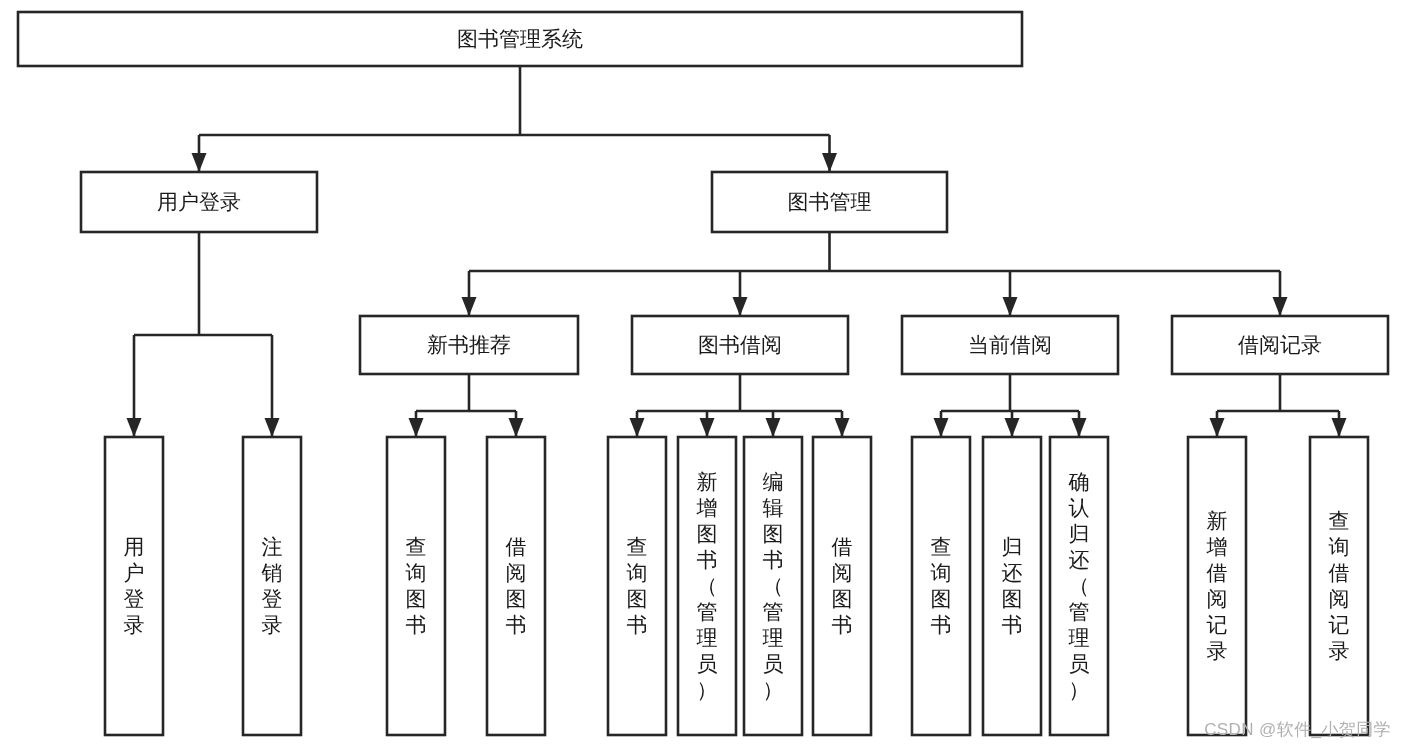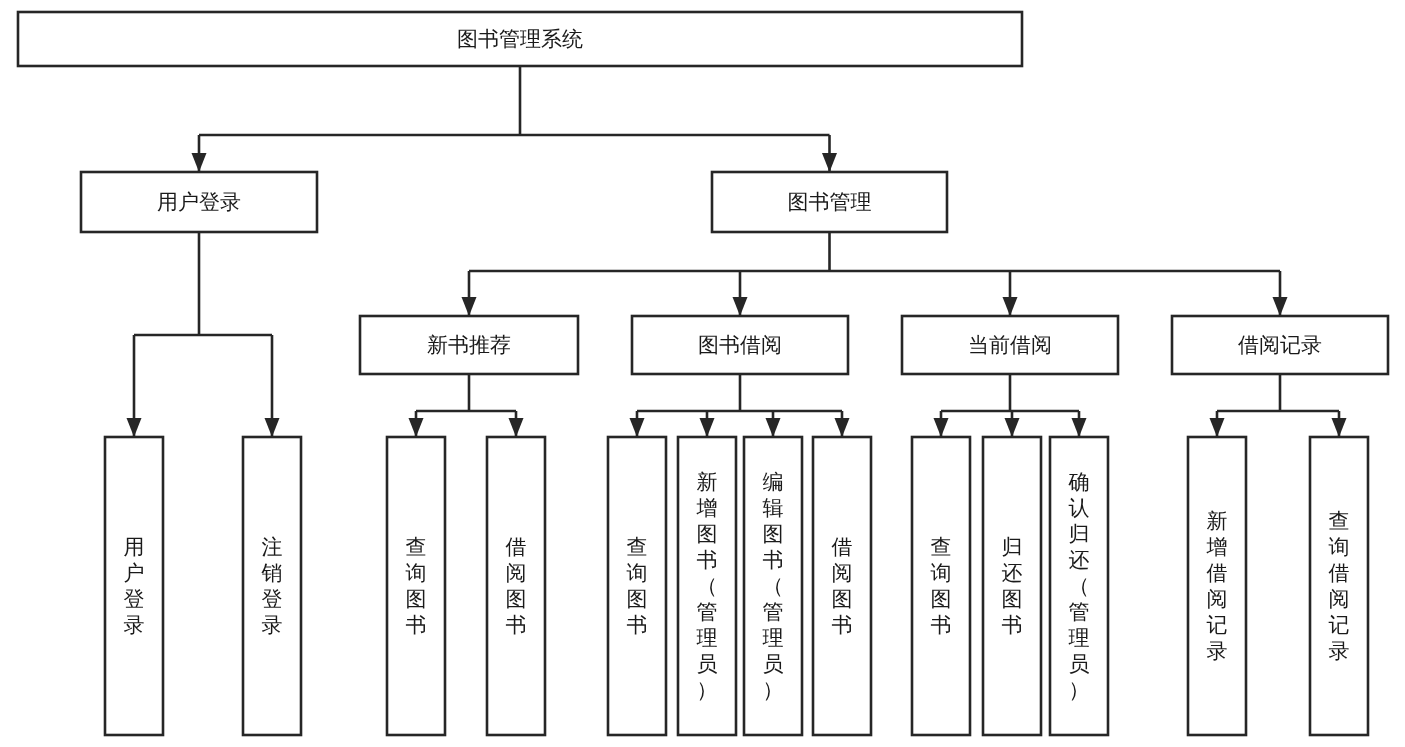--- a/index.html
+++ b/index.html
@@ -198,13 +198,14 @@
         <g>
           <rect x="1188" y="437" width="58" height="298" class="node-box"></rect>
           <text x="1217" y="528.28" class="node-label-vertical"><tspan x="1217" dy="0">新</tspan><tspan x="1217" dy="26">增</tspan><tspan x="1217" dy="26">借</tspan><tspan x="1217" dy="26">阅</tspan><tspan x="1217" dy="26">记</tspan><tspan x="1217" dy="26">录</tspan></text>
         </g>
         <g>
           <rect x="1310" y="437" width="58" height="298" class="node-box"></rect>
           <text x="1339" y="528.28" class="node-label-vertical"><tspan x="1339" dy="0">查</tspan><tspan x="1339" dy="26">询</tspan><tspan x="1339" dy="26">借</tspan><tspan x="1339" dy="26">阅</tspan><tspan x="1339" dy="26">记</tspan><tspan x="1339" dy="26">录</tspan></text>
         </g>
       </g>
   </svg>
+  <div class="watermark">CSDN @软件_小贺同学</div>
 </div>
 
 </body></html>

